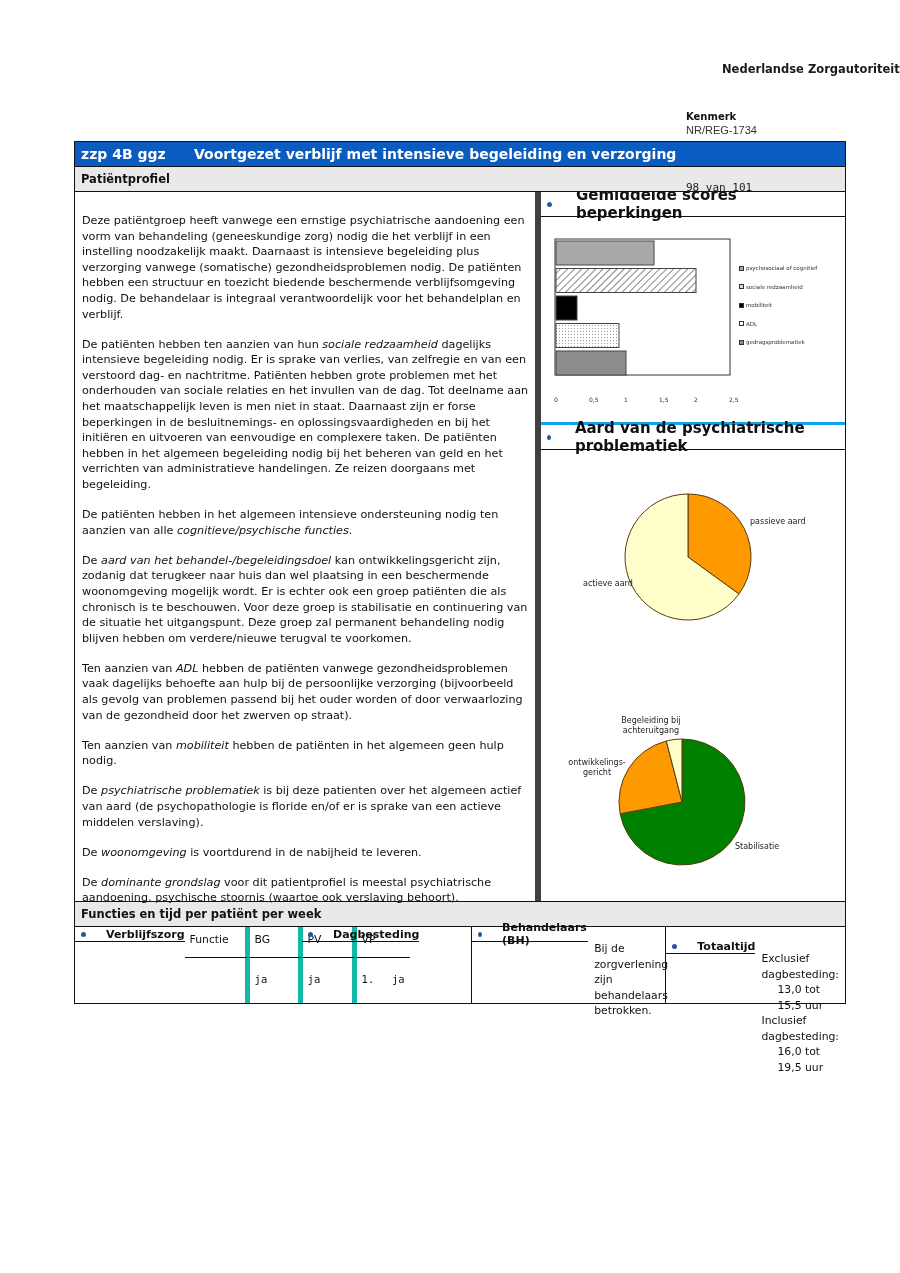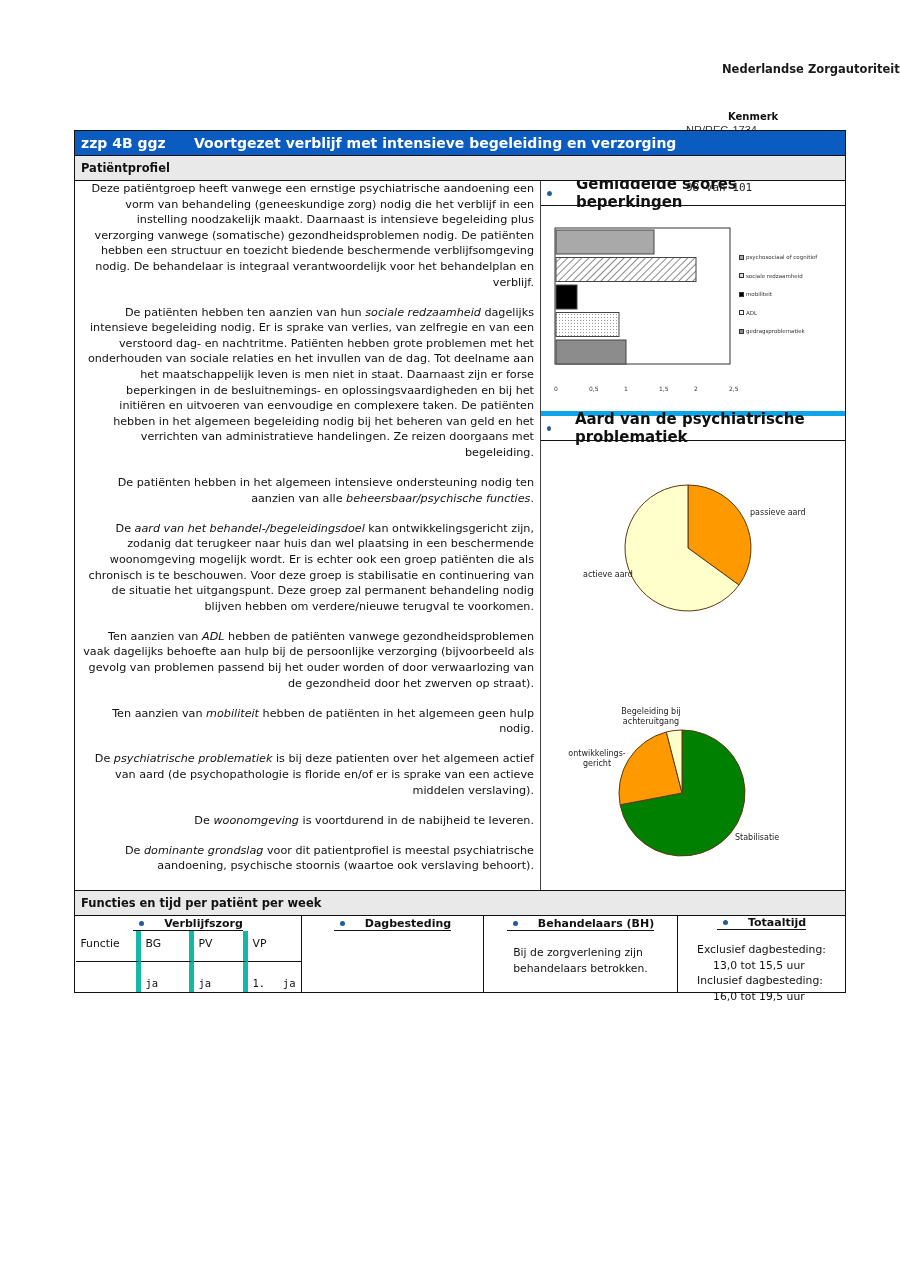--- a/index.html
+++ b/index.html
@@ -1,52 +1,52 @@
 <!DOCTYPE html>
 <html><head>
 <meta charset="utf-8">
 <style>
   html, body { margin: 0; padding: 0; background: #ffffff; }
   body { width: 900px; height: 1273px; position: relative; overflow: hidden;
          font-family: "DejaVu Sans", sans-serif; color: #111; }
   .org { position: absolute; left: 685px; top: 62px; font-size: 11.5px; font-weight: bold;
          font-family: "DejaVu Sans", sans-serif; color: #1a1a1a; margin-left: 37px; }
-  .kenmerk-label { position: absolute; left: 686px; top: 111px; font-size: 10px; font-weight: bold; margin-left: 42px; }
+  .kenmerk-label { position: absolute; left: 686px; top: 111px; font-size: 10px; font-weight: bold; }
   .kenmerk-value { position: absolute; left: 686px; top: 124px; font-size: 11px; color: #333;
                    font-family: Liberation Sans, sans-serif; }
   .pagenum { position: absolute; left: 686px; top: 181px; font-size: 11px; color: #222;
              font-family: "DejaVu Sans Mono", monospace; z-index: 5; }
-  .frame { position: absolute; left: 74px; top: 130px; width: 772px; }
+  .frame { position: absolute; left: 74px; top: 141px; width: 772px; }
   .titlebar { background: #0b5cc1; color: #fff; height: 24px; border: 1px solid #111;
               font-size: 14px; font-weight: bold; display: flex; align-items: center;
               position: relative; z-index: 2; }
   .titlebar .code { width: 113px; padding-left: 6px; }
   .subhead { background: #e9e9e9; height: 24px; border: 1px solid #111; border-top: none;
              font-size: 11.5px; font-weight: bold; display: flex; align-items: center; padding-left: 6px;
              position: relative; z-index: 1; }
   .main { display: flex; border: 1px solid #111; border-top: none; height: 709px; }
-  .left { width: 466px; border-right: 1px solid #404040; padding: 0 6px 0 7px; font-size: 11.2px;
-          line-height: 15.6px; box-sizing: border-box; text-align: right; }
+  .left { width: 466px; border-right: 6px solid #404040; padding: 21px 6px 0 7px; font-size: 11.2px;
+          line-height: 15.6px; box-sizing: border-box; }
   .left p { margin: 0 0 14.5px 0; }
   .right { flex: 1; display: flex; flex-direction: column; }
   .sect-head { height: 24px; border-bottom: 1px solid #111; font-size: 15px; font-weight: bold;
                display: flex; align-items: center; position: relative; }
-  .sect-head.bordered-top { border-top: 5px solid #0ea5e9; justify-content: space-between; }
+  .sect-head.bordered-top { border-top: 3px solid #0ea5e9; justify-content: space-between; }
   .bullet { display: inline-block; width: 5px; height: 5px; border-radius: 50%; background: #1f5a9a;
             margin-left: 6px; margin-right: 24px; }
   .sect-body { position: relative; }
   .s1 { height: 205px; }
   .s2 { height: 226px; }
   .s3 { flex: 1; }
   .lower { border: 1px solid #111; border-top: none; }
   .lower-head { background: #e9e9e9; height: 24px; font-size: 11.5px; font-weight: bold;
                 display: flex; align-items: center; padding-left: 6px; border-bottom: 1px solid #111; }
   .cols { display: flex; height: 76px; }
-  .col { border-right: 1px solid #111; display: flex; flex-direction: column; align-items: center; }
-  .col:last-child { border-right: none; }
+  .col { border-right: 1px solid #111; display: flex; flex-direction: row; }
+  .col:last-child { border-right: none; margin-top: 12px; }
   .col-head { height: 14px; border-bottom: 1px solid #111; font-size: 11px; font-weight: bold;
               display: flex; align-items: center; }
   .col-head .bullet { margin-right: 20px; }
   .col-body { flex: 1; font-size: 10.8px; line-height: 15.5px; padding: 14px 6px 0 6px;
               font-family: "DejaVu Sans", sans-serif; }
   .vz-grid { flex: 1; display: grid; grid-template-columns: 65px 53px 54px 53px; grid-template-rows: 31px 1fr; }
   .vz-grid div { border-right: 5px solid #14b8a6; border-bottom: 1px solid #111; font-size: 10.8px; padding: 6px 5px 0 5px; }
   .vz-grid div:nth-child(4n) { border-right: none; }
   .vz-grid .r2 { border-bottom: none; padding-top: 15px; font-family: "DejaVu Sans Mono", monospace; font-size: 10.5px; }
   .vz-grid .vp { display: flex; justify-content: space-between; }
@@ -67,21 +67,21 @@
   <div class="titlebar">
     <span class="code">zzp 4B ggz</span>
     <span>Voortgezet verblijf met intensieve begeleiding en verzorging</span>
   </div>
   <div class="subhead">Patiëntprofiel</div>
 
   <div class="main">
     <div class="left" id="profile-text">
         <p><span>Deze patiëntgroep heeft vanwege een ernstige psychiatrische aandoening een vorm van behandeling (geneeskundige zorg) nodig die het verblijf in een instelling noodzakelijk maakt. Daarnaast is intensieve begeleiding plus verzorging vanwege (somatische) gezondheidsproblemen nodig. De patiënten hebben een structuur en toezicht biedende beschermende verblijfsomgeving nodig. De behandelaar is integraal verantwoordelijk voor het behandelplan en verblijf.</span></p>
         <p><span>De patiënten hebben ten aanzien van hun </span><i>sociale redzaamheid</i><span> dagelijks intensieve begeleiding nodig. Er is sprake van verlies, van zelfregie en van een verstoord dag- en nachtritme. Patiënten hebben grote problemen met het onderhouden van sociale relaties en het invullen van de dag. Tot deelname aan het maatschappelijk leven is men niet in staat. Daarnaast zijn er forse beperkingen in de besluitnemings- en oplossingsvaardigheden en bij het initiëren en uitvoeren van eenvoudige en complexere taken. De patiënten hebben in het algemeen begeleiding nodig bij het beheren van geld en het verrichten van administratieve handelingen. Ze reizen doorgaans met begeleiding.</span></p>
-        <p><span>De patiënten hebben in het algemeen intensieve ondersteuning nodig ten aanzien van alle </span><i>beheersbaar/psychische functies</i><span>.</span></p>
+        <p><span>De patiënten hebben in het algemeen intensieve ondersteuning nodig ten aanzien van alle </span><i>cognitieve/psychische functies</i><span>.</span></p>
         <p><span>De </span><i>aard van het behandel-/begeleidingsdoel</i><span> kan ontwikkelingsgericht zijn, zodanig dat terugkeer naar huis dan wel plaatsing in een beschermende woonomgeving mogelijk wordt. Er is echter ook een groep patiënten die als chronisch is te beschouwen. Voor deze groep is stabilisatie en continuering van de situatie het uitgangspunt. Deze groep zal permanent behandeling nodig blijven hebben om verdere/nieuwe terugval te voorkomen.</span></p>
         <p><span>Ten aanzien van </span><i>ADL</i><span> hebben de patiënten vanwege gezondheidsproblemen vaak dagelijks behoefte aan hulp bij de persoonlijke verzorging (bijvoorbeeld als gevolg van problemen passend bij het ouder worden of door verwaarlozing van de gezondheid door het zwerven op straat).</span></p>
         <p><span>Ten aanzien van </span><i>mobiliteit</i><span> hebben de patiënten in het algemeen geen hulp nodig.</span></p>
         <p><span>De </span><i>psychiatrische problematiek</i><span> is bij deze patienten over het algemeen actief van aard (de psychopathologie is floride en/of er is sprake van een actieve middelen verslaving).</span></p>
         <p><span>De </span><i>woonomgeving</i><span> is voortdurend in de nabijheid te leveren.</span></p>
         <p><span>De </span><i>dominante grondslag</i><span> voor dit patientprofiel is meestal psychiatrische aandoening, psychische stoornis (waartoe ook verslaving behoort).</span></p>
       </div>
 
     <div class="right">
       <div class="sect-head">

